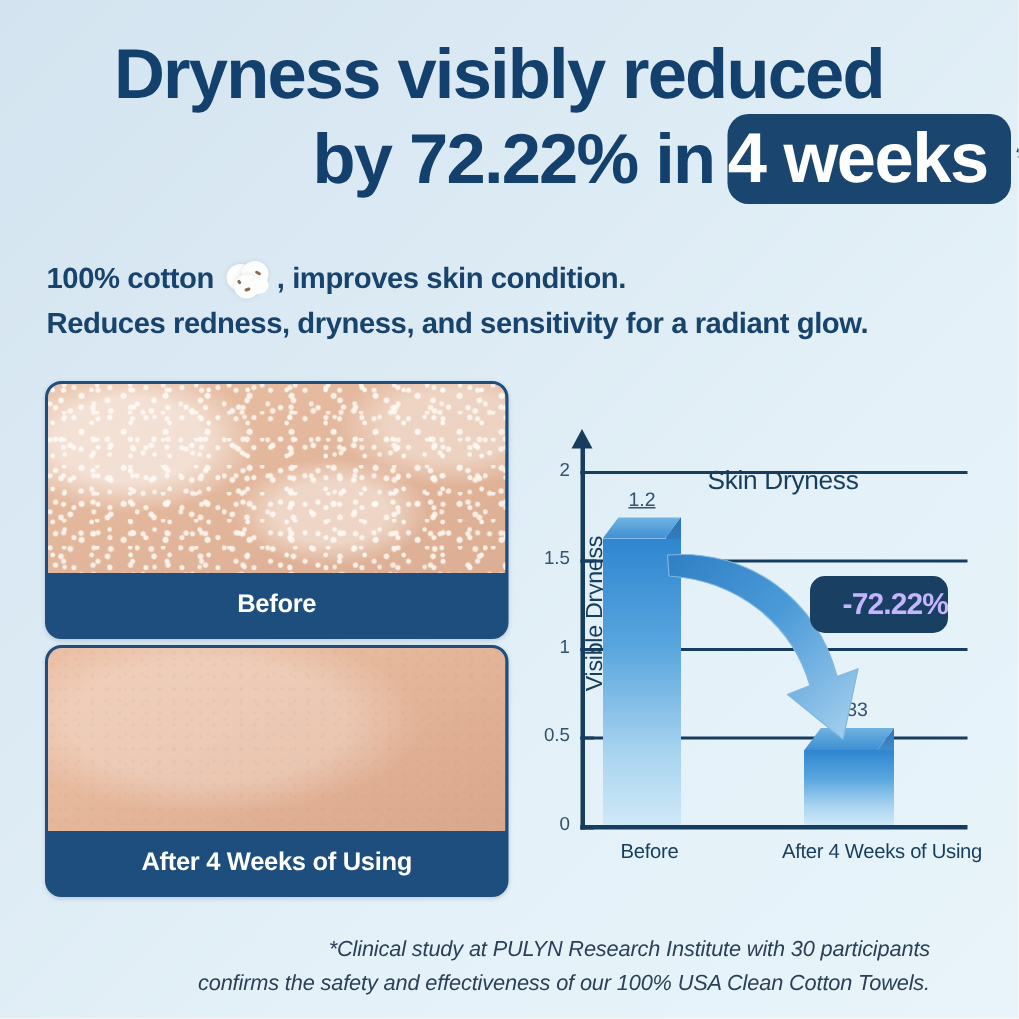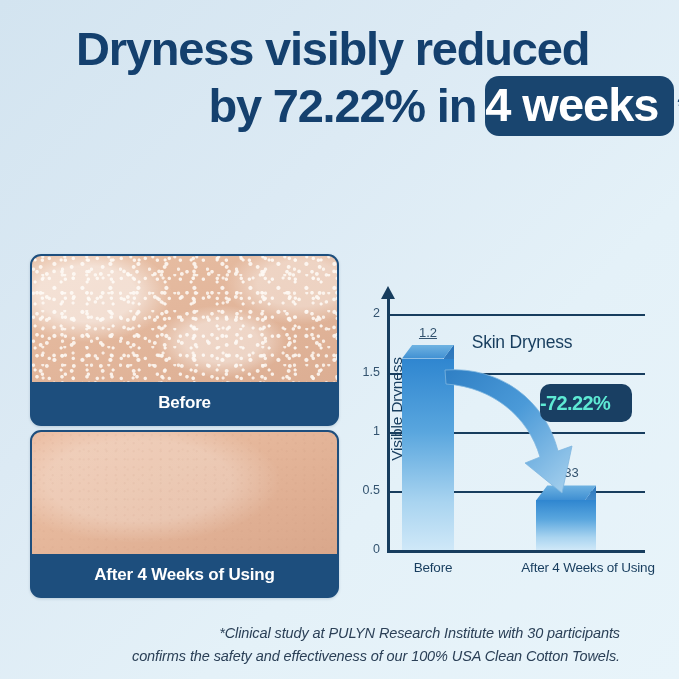--- a/index.html
+++ b/index.html
@@ -97,39 +97,39 @@
   .panel.after .photo{height:122px;}
   .panel.after .caption{height:42px;}
 
   
   .chart{position:absolute;left:340px;top:288px;width:330px;height:300px;}
   .ylabel{
     position:absolute;left:-13px;top:112px;width:140px;text-align:center;
     transform:rotate(-90deg);color:#173d5e;font-size:15.5px;letter-spacing:-0.2px;
   }
   .ctitle{position:absolute;left:72px;top:22px;width:220px;text-align:center;
-    color:#173d5e;font-size:17.5px;letter-spacing:-0.2px;margin-top:22px;}
+    color:#173d5e;font-size:17.5px;letter-spacing:-0.2px;}
   .axis-v{position:absolute;left:47px;top:8px;width:2.5px;height:257px;background:#173d5e;}
   .axis-arrow{position:absolute;left:41px;top:-2px;width:0;height:0;
     border-left:7px solid transparent;border-right:7px solid transparent;border-bottom:13px solid #173d5e;}
   .axis-h{position:absolute;left:47px;top:262px;width:258px;height:3px;background:#173d5e;}
   .grid{position:absolute;left:47px;width:258px;height:2px;background:#173d5e;}
   .tick{position:absolute;left:47px;width:9px;height:2.5px;background:#173d5e;}
   .tlab{position:absolute;width:34px;text-align:right;left:6px;color:#33536f;font-size:12.5px;}
 
   .bar{position:absolute;}
   .bar .front{position:absolute;left:0;bottom:0;width:100%;
     background:linear-gradient(180deg,#2f86d0 0%,#59a6de 38%,#a9d4f0 75%,#cfe8f8 100%);}
 
   .dlab{position:absolute;color:#33536f;font-size:13px;text-align:center;}
   .xlab{position:absolute;color:#173d5e;font-size:13.5px;text-align:center;letter-spacing:-0.2px;}
 
   .badge{
-    position:absolute;background:#193f63;color:#5eead4;font-weight:bold;
-    border-radius:10px;display:flex;align-items:center;justify-content:flex-start;
+    position:absolute;background:#193f63;color:#c4b5fd;font-weight:bold;
+    border-radius:10px;display:flex;align-items:center;justify-content:flex-end;
     letter-spacing:-0.6px;
   }
 
   
   .footnote{
     position:absolute;left:60px;top:622px;width:560px;text-align:right;
     color:#2b4057;font-style:italic;font-size:14.5px;line-height:1.62;letter-spacing:-0.1px;
   }
 </style>
 </head>
@@ -139,20 +139,36 @@
 
   <div class="headline">
     <div>Dryness visibly reduced</div>
     <div class="l2">
       <span>by 72.22% in</span>
       <span class="pill">4 weeks</span>
       <span class="asterisk">*</span>
     </div>
   </div>
 
+  <div class="subtitle">
+    <div class="sub-row">
+      <span>100% cotton</span>
+      <span class="cotton">
+        <i class="b1"></i>
+          <i class="b2"></i>
+          <i class="b3"></i>
+          <i class="b4"></i>
+        <s class="s1"></s>
+          <s class="s2"></s>
+          <s class="s3"></s>
+      </span>
+      <span>, improves skin condition.</span>
+    </div>
+    <div>Reduces redness, dryness, and sensitivity for a radiant glow.</div>
+  </div>
 
   <div class="panel before">
     <div class="photo dry">
       <div class="flakes"></div>
     </div>
     <div class="caption">Before</div>
   </div>
 
   <div class="panel after">
     <div class="photo smooth">

